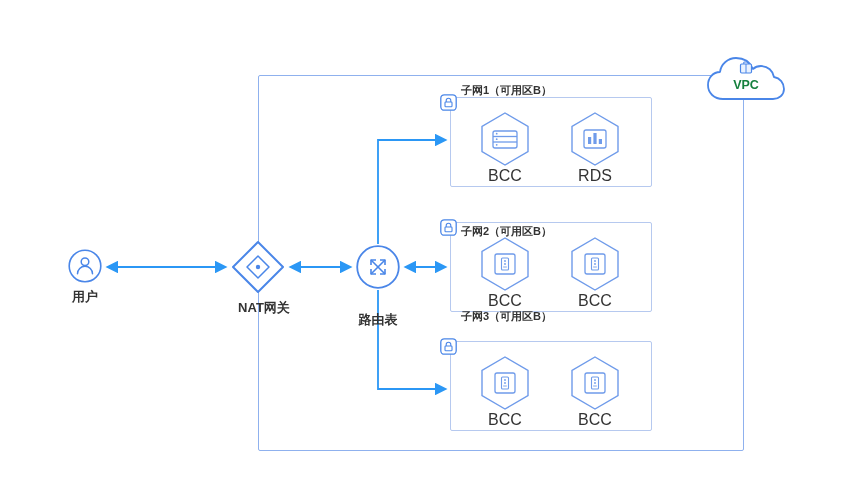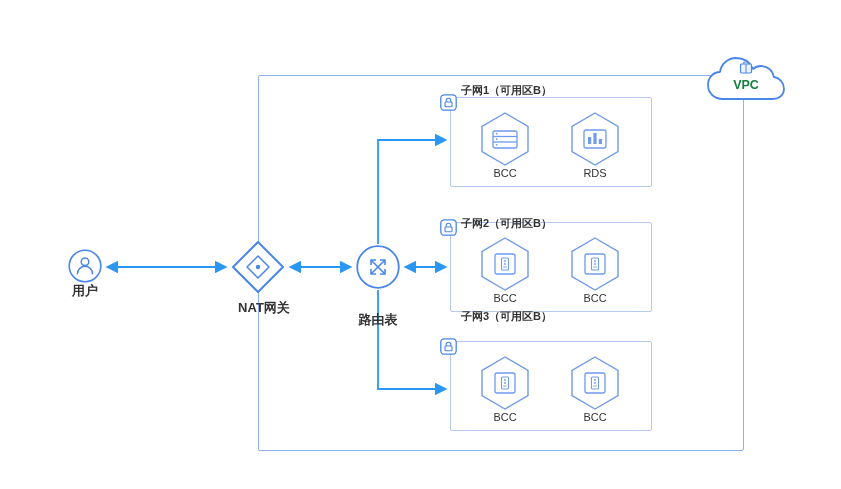--- a/index.html
+++ b/index.html
@@ -21,21 +21,21 @@
     position:absolute; left:461px; font-size:11px; color:#333; font-weight:600;
     white-space:nowrap;
   }
   .lock { position:absolute; left:440px; width:17px; height:17px; }
   .node-label {
     position:absolute; font-size:13px; color:#333; font-weight:600;
     transform:translateX(-50%); white-space:nowrap;
   }
   .hex { position:absolute; width:50px; height:56px; }
   .hex-label {
-    position:absolute; font-size:11px; color:#333;
+    position:absolute; font-size:16px; color:#333;
     transform:translateX(-50%); white-space:nowrap;
   }
   .cloud-wrap { position:absolute; left:706px; top:52px; width:80px; height:54px; }
   .cloud-text {
     position:absolute; left:0; top:26px; width:80px; text-align:center;
     font-size:12.5px; font-weight:bold; color:#15803d;
   }
 </style>
 </head>
 <body>
@@ -70,21 +70,21 @@
       <rect x="14" y="19" width="22" height="18" rx="2" fill="none" stroke="#6f9bea" stroke-width="1.3"></rect>
       <rect x="18" y="26" width="3.2" height="7" fill="#6f9bea"></rect>
       <rect x="23.4" y="22" width="3.2" height="11" fill="#6f9bea"></rect>
       <rect x="28.8" y="28" width="3.2" height="5" fill="#6f9bea"></rect>
     </svg>
   </div>
   <div class="hex-label" style="left:505px; top:167px;">BCC</div>
   <div class="hex-label" style="left:595px; top:167px;text-align:center;">RDS</div>
 
   <div class="subnet" style="top:222px;"></div>
-  <div class="subnet-title" style="top:216px;">子网2（可用区B）</div>
+  <div class="subnet-title" style="top:224px;">子网2（可用区B）</div>
   <div class="lock" style="top:219px;">
     <svg width="17" height="17" viewBox="0 0 17 17">
       <rect x="0.8" y="0.8" width="15.4" height="15.4" rx="3.5" fill="#fff" stroke="#4a86e8" stroke-width="1.3"></rect>
       <path d="M6.2 8 V6.6 a2.3 2.3 0 0 1 4.6 0 V8" fill="none" stroke="#4a86e8" stroke-width="1.1"></path>
       <rect x="5" y="8" width="7" height="4.8" rx="0.8" fill="none" stroke="#4a86e8" stroke-width="1.1"></rect>
     </svg>
   </div>
   <div class="hex" style="left:480px; top:236px;">
     <svg width="50" height="56" viewBox="0 0 50 56">
       <path d="M25 2 L48 15.5 L48 40.5 L25 54 L2 40.5 L2 15.5 Z" fill="#fff" stroke="#6f9bea" stroke-width="1.4"></path>
@@ -153,21 +153,21 @@
     <polyline points="378,290 378,389 445,389" fill="none" stroke="#2b97f5" stroke-width="1.8" marker-end="url(#ah)"></polyline>
   </svg>
 
   <div class="abs" style="left:68px; top:249px; width:34px; height:34px;">
     <svg width="34" height="34" viewBox="0 0 34 34">
       <circle cx="17" cy="17" r="15.8" fill="#fff" stroke="#4a86e8" stroke-width="1.6"></circle>
       <circle cx="17" cy="12.8" r="3.8" fill="none" stroke="#4a86e8" stroke-width="1.5"></circle>
       <path d="M9.5 24.8 a7.5 7.5 0 0 1 15 0" fill="none" stroke="#4a86e8" stroke-width="1.5" stroke-linecap="round"></path>
     </svg>
   </div>
-  <div class="node-label" style="left:85px; top:282px;">用户</div>
+  <div class="node-label" style="left:85px; top:288px;">用户</div>
 
   <div class="abs" style="left:230px; top:239px; width:56px; height:56px;">
     <svg width="56" height="56" viewBox="0 0 56 56">
       <path d="M28 3 L53 28 L28 53 L3 28 Z" fill="#fff" stroke="#4a86e8" stroke-width="2" stroke-linejoin="round"></path>
       <path d="M28 17 L39 28 L28 39 L17 28 Z" fill="none" stroke="#4a86e8" stroke-width="1.5" stroke-linejoin="round"></path>
       <circle cx="28" cy="28" r="2.2" fill="#4a86e8"></circle>
     </svg>
   </div>
   <div class="node-label" style="left:264px; top:299px;">NAT网关</div>
 

